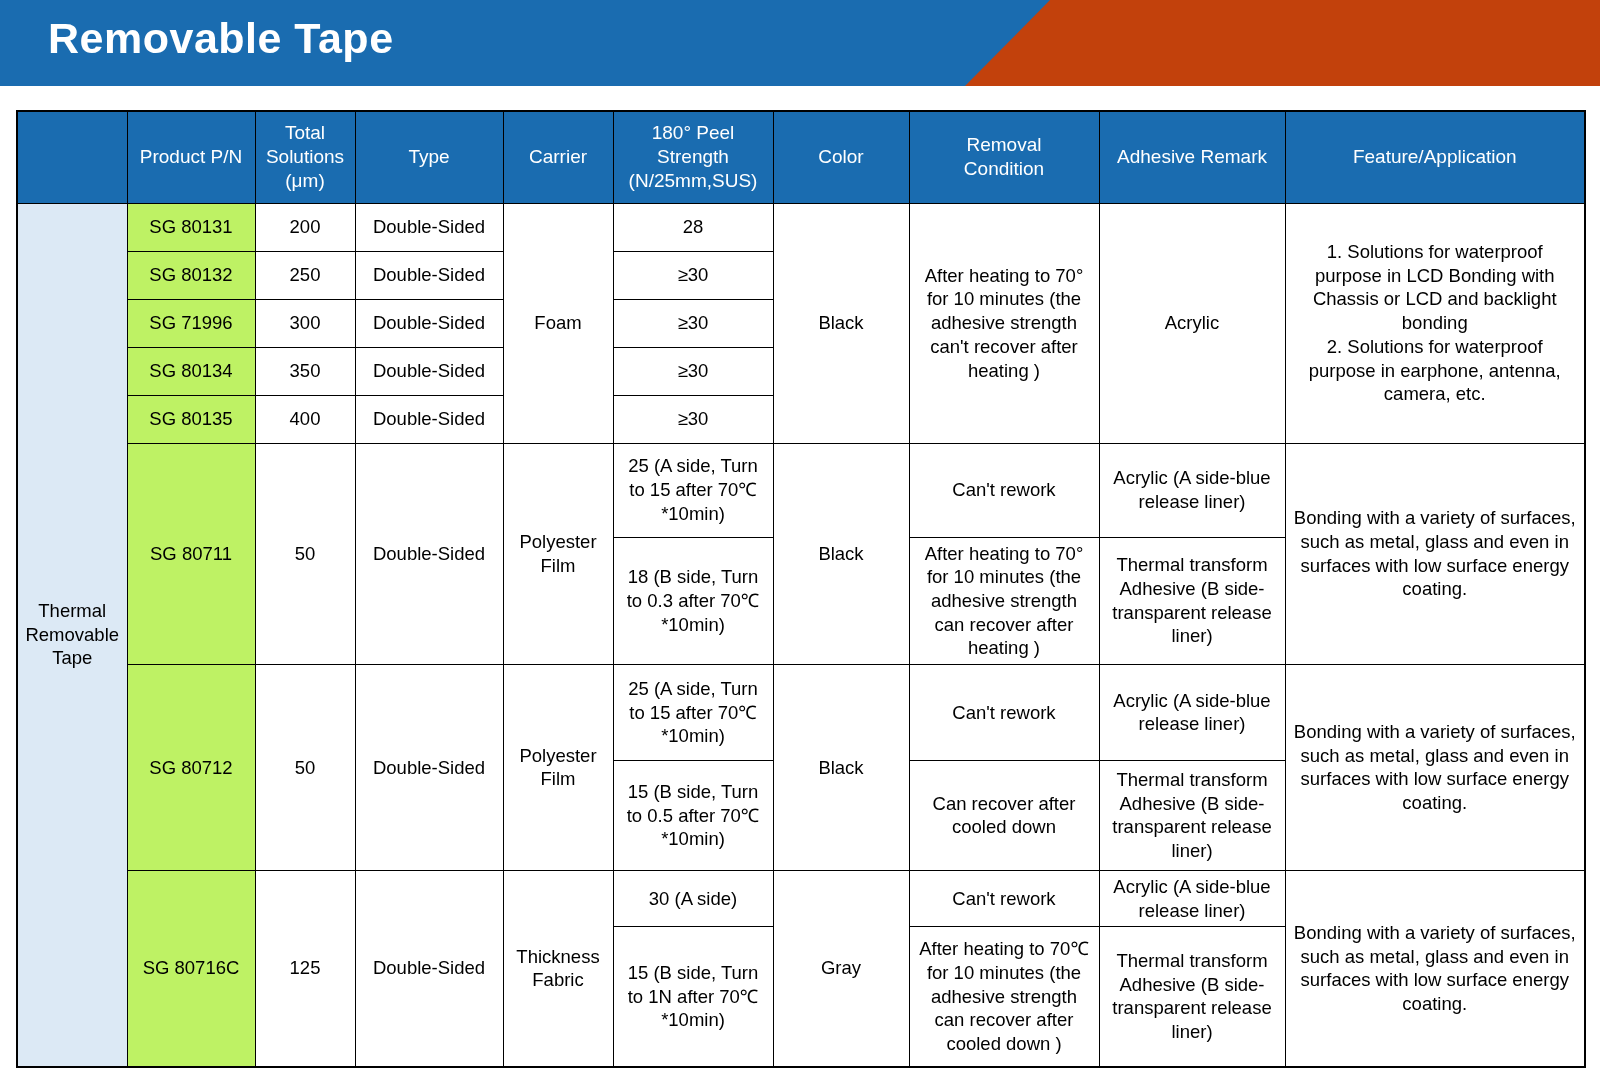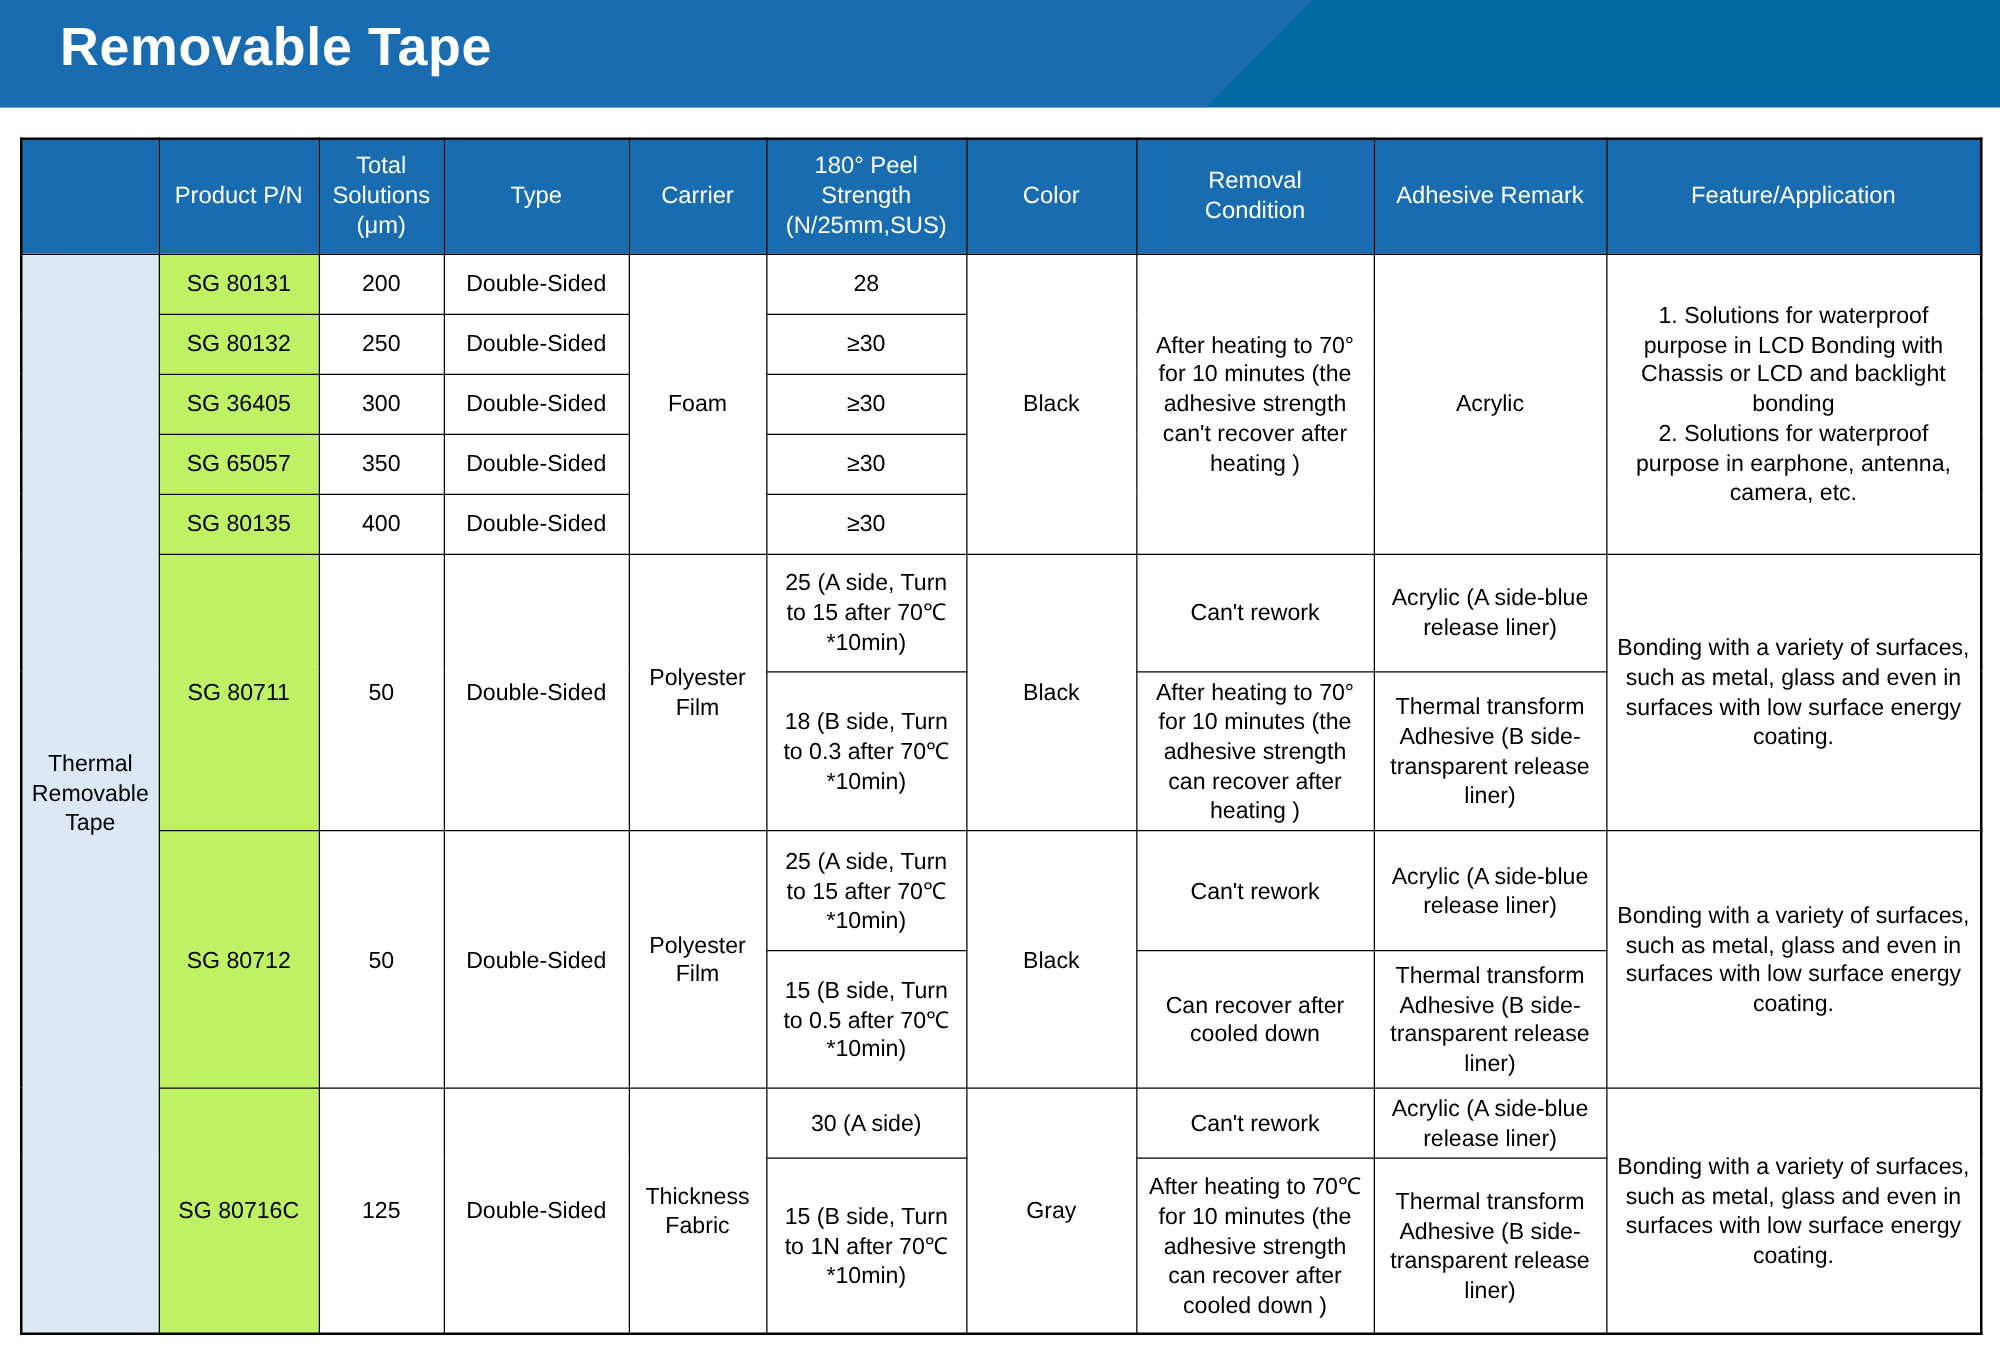--- a/index.html
+++ b/index.html
@@ -13,21 +13,21 @@
     font-family: "Liberation Sans", sans-serif;
     color: #000000;
     overflow: hidden;
   }
 
   
   .banner {
     position: relative;
     height: 86px;
     width: 100%;
-    background: #0369a1;
+    background: #c2410c;
     overflow: hidden;
   }
   .banner-blue {
     position: absolute;
     top: 0;
     left: 0;
     height: 86px;
     width: 1050px;
     background: #1a6cb0;
     clip-path: polygon(0 0, 1050px 0, 965px 86px, 0 86px);
@@ -159,27 +159,27 @@
         <td class="left" rowspan="5" style="white-space:pre-line">1. Solutions for waterproof purpose in LCD Bonding with Chassis or LCD and backlight bonding
 2. Solutions for waterproof purpose in earphone, antenna, camera, etc.</td>
       </tr>
       <tr class="row-sm">
         <td class="pn-cell">SG 80132</td>
         <td>250</td>
         <td>Double-Sided</td>
         <td>≥30</td>
       </tr>
       <tr class="row-sm">
-        <td class="pn-cell">SG 36405</td>
+        <td class="pn-cell">SG 71996</td>
         <td>300</td>
         <td>Double-Sided</td>
         <td>≥30</td>
       </tr>
       <tr class="row-sm">
-        <td class="pn-cell">SG 65057</td>
+        <td class="pn-cell">SG 80134</td>
         <td>350</td>
         <td>Double-Sided</td>
         <td>≥30</td>
       </tr>
       <tr class="row-sm">
         <td class="pn-cell">SG 80135</td>
         <td>400</td>
         <td>Double-Sided</td>
         <td>≥30</td>
       </tr>

